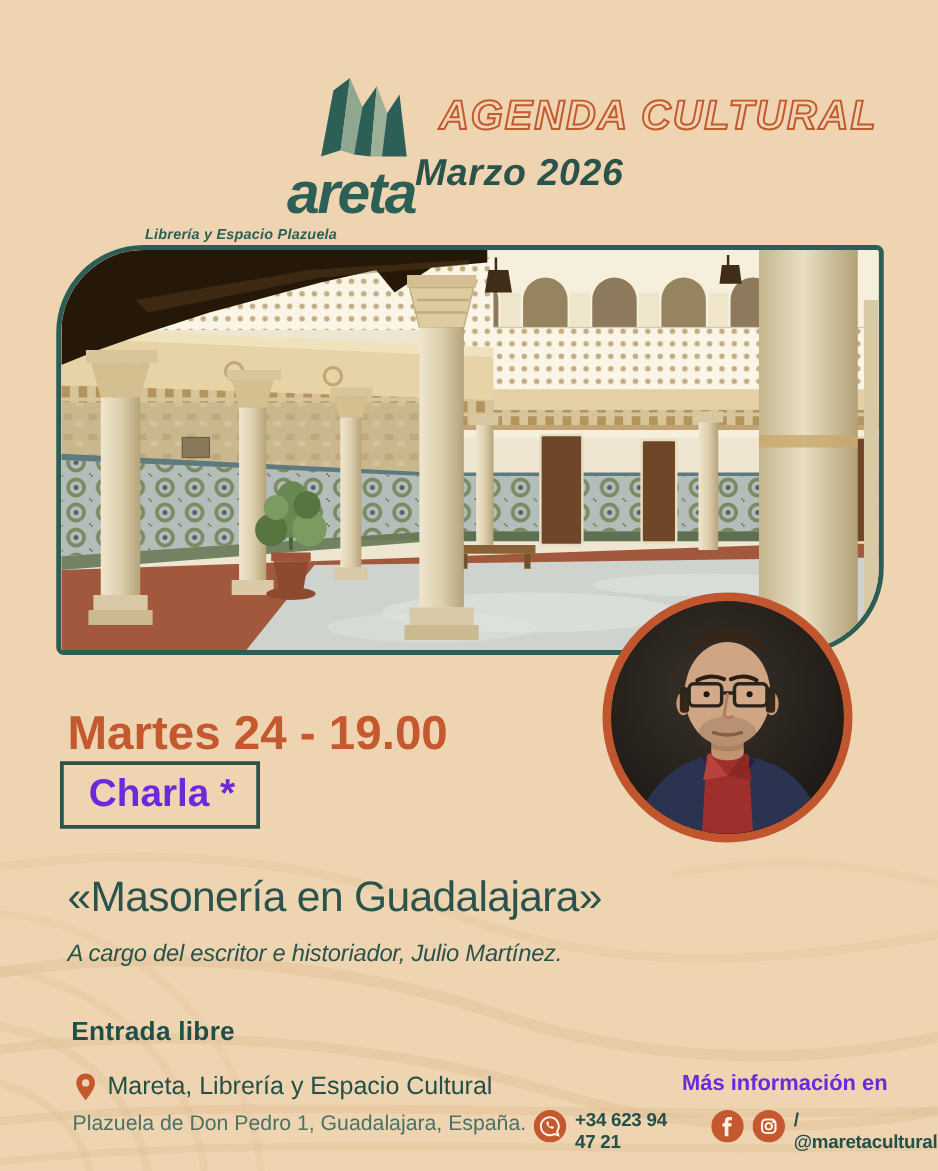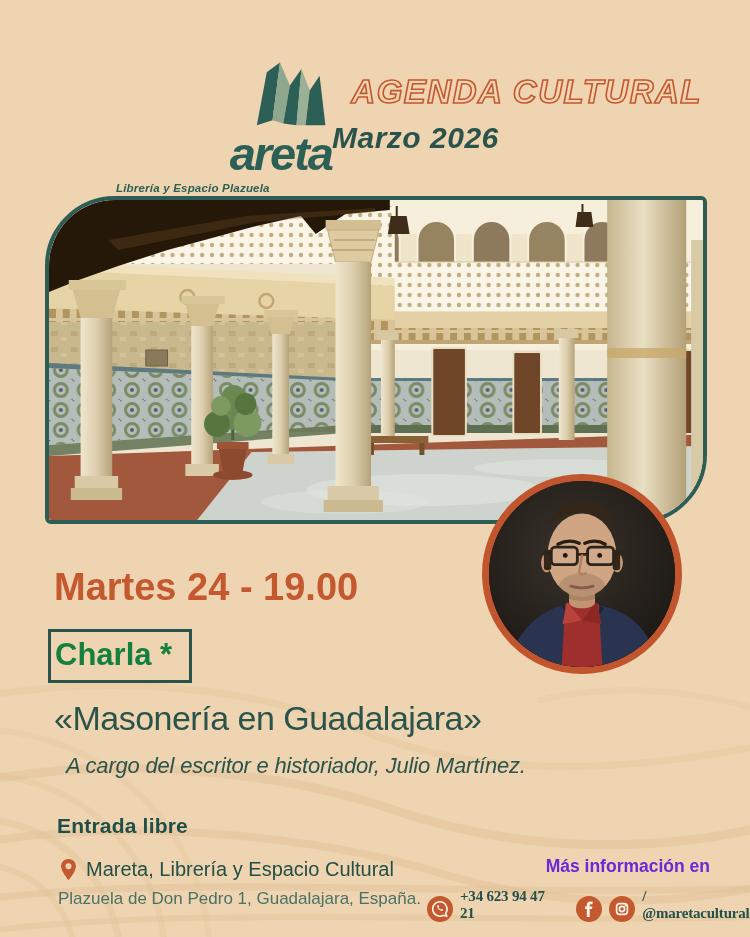--- a/index.html
+++ b/index.html
@@ -39,33 +39,33 @@
   .portrait{
     left:482px;top:474px;width:200px;height:200px;box-sizing:border-box;
     border:7px solid #c0552e;border-radius:50%;overflow:hidden;background:#181512;z-index:3;
   }
   .portrait svg{display:block;width:100%;height:100%;}
   
   .datetime{
     left:54px;top:566px;font-size:38px;font-weight:bold;color:#c4582f;letter-spacing:0;
   }
   .category-box{
-    left:48px;top:629px;display:inline-block;border:3px solid #2a544b;
-    padding:5px 17px 7px 4px;font-size:31px;font-weight:bold;color:#15803d;
+    left:48px;top:609px;display:inline-block;border:3px solid #2a544b;
+    padding:5px 17px 7px 20px;font-size:31px;font-weight:bold;color:#6d28d9;
     background:transparent;
   }
   .title{left:54px;top:699px;font-size:34px;font-weight:normal;color:#2a544b;letter-spacing:-.5px;}
-  .byline{left:66px;top:753px;font-size:22px;font-style:italic;color:#2a544b;letter-spacing:-.2px;}
+  .byline{left:54px;top:753px;font-size:19px;font-style:italic;color:#2a544b;letter-spacing:-.2px;}
   .admission{left:57px;top:814px;font-size:21px;font-weight:bold;color:#1f4f48;letter-spacing:.2px;}
   
   .venue-row{left:60px;top:858px;display:flex;align-items:center;gap:9px;}
   .venue-name{font-size:20px;font-weight:normal;color:#234f46;}
   .address{left:58px;top:889px;font-size:17px;color:#4a7265;}
   .more-info{right:40px;top:856px;font-size:17.5px;font-weight:bold;color:#6d28d9;}
-  .social-row{left:427px;top:888px;display:flex;align-items:flex-end;gap:7px;font-family:Liberation Serif, serif;}
+  .social-row{left:427px;top:888px;display:flex;align-items:flex-start;gap:7px;}
   .social-row .txt{font-size:15px;font-weight:bold;color:#23504a;letter-spacing:-.2px;}
   .social-row .sp{width:6px;}
   .icon-circle{width:26px;height:26px;flex:0 0 auto;}
 </style>
 </head>
 <body>
 
 <svg id="waves" viewBox="0 0 750 937">
   <g stroke="#dfc096" fill="none" stroke-linecap="round">
     <path d="M-40,700 C120,670 260,690 360,730 C470,774 600,780 790,740" stroke-width="7" opacity="0.30"></path>

